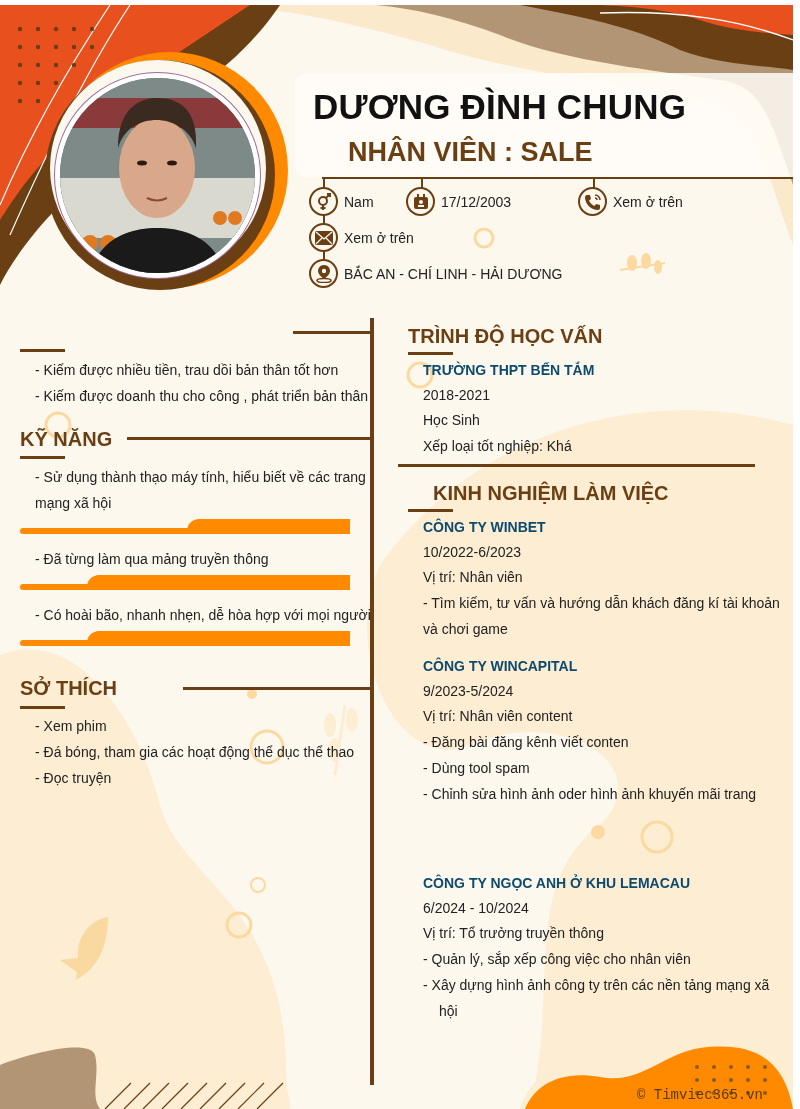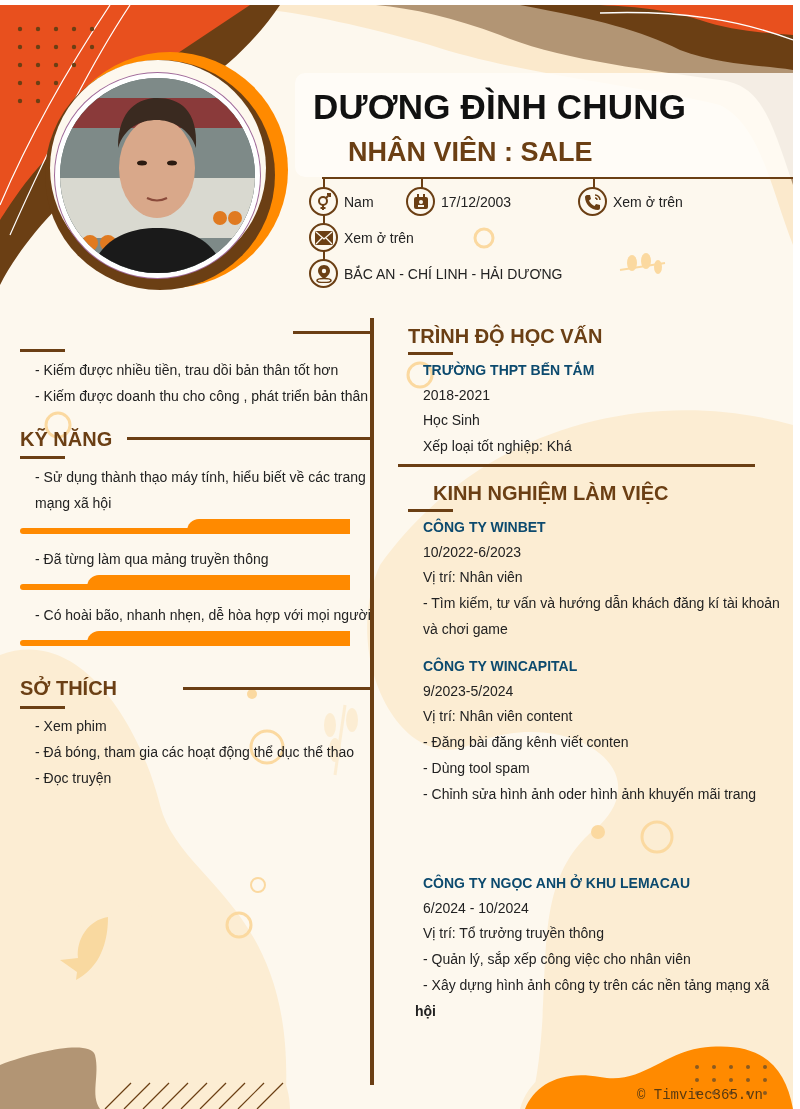--- a/index.html
+++ b/index.html
@@ -294,17 +294,17 @@
     <div class="txt" style="left:408px;top:750px;">- Dùng tool spam</div>
     <div class="txt" style="left:408px;top:776px;">- Chỉnh sửa hình ảnh oder hình ảnh khuyến mãi trang</div>
   </div>
 
   <div>
     <div class="txt bold" style="left:408px;top:865px;">CÔNG TY NGỌC ANH Ở KHU LEMACAU</div>
     <div class="txt" style="left:408px;top:890px;">6/2024 - 10/2024</div>
     <div class="txt" style="left:408px;top:915px;">Vị trí: Tổ trưởng truyền thông</div>
     <div class="txt" style="left:408px;top:941px;">- Quản lý, sắp xếp công việc cho nhân viên</div>
     <div class="txt" style="left:408px;top:967px;">- Xây dựng hình ảnh công ty trên các nền tảng mạng xã</div>
-    <div class="txt" style="left:400px;top:993px;font-weight:bold;">hội</div>
+    <div class="txt" style="left:424px;top:993px;">hội</div>
   </div>
 
   <div class="footer">© Timviec365.vn</div>
 </div>
 
 </body></html>

